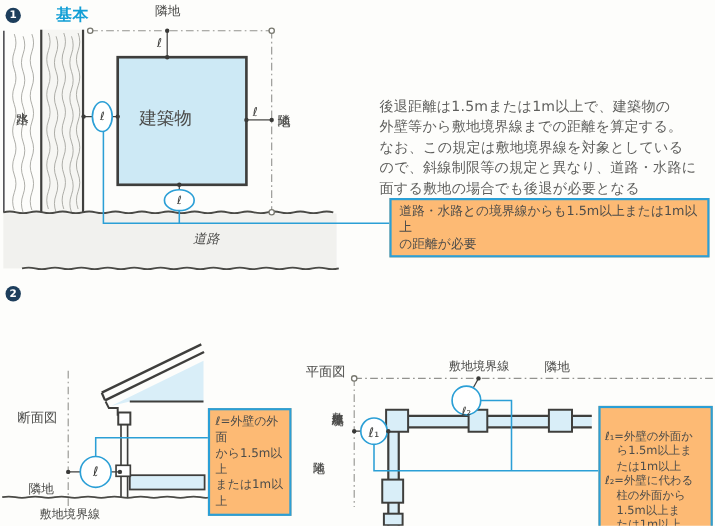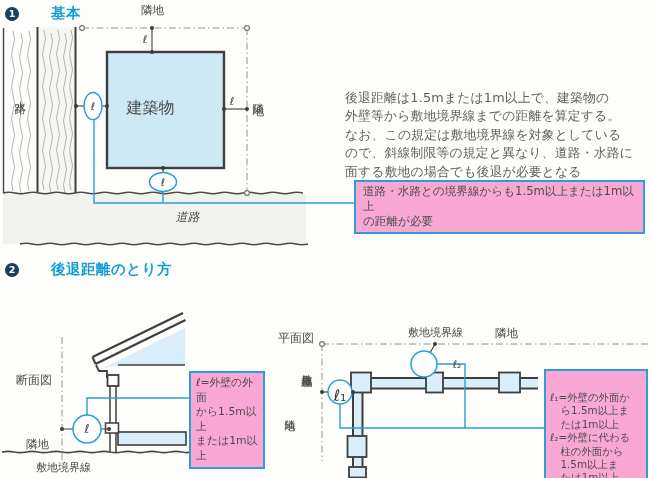--- a/index.html
+++ b/index.html
@@ -9,21 +9,21 @@
   .pre{white-space:pre-line;}
   svg{position:absolute;left:0;top:0;}
   .heading{display:flex;align-items:center;gap:4px;font-weight:bold;}
   .badge{width:14px;height:14px;border-radius:50%;background:#1d3e5c;color:#fff;
          font-size:9.5px;font-weight:bold;display:flex;align-items:center;justify-content:center;}
   .htitle{color:#139fd6;font-size:14.5px;letter-spacing:0.5px;margin-left:28px;}
   .lbl{color:#4a4a48;font-size:11.5px;line-height:1.15;}
   .vert{writing-mode:vertical-rl;text-orientation:upright;letter-spacing:1.5px;}
   .ell{color:#3e3e3c;font-size:11px;text-align:center;}
   .para{font-size:12.8px;line-height:18.4px;color:#5f5f5d;letter-spacing:0.2px;}
-  .callout{border:2px solid #2b9fd6;background:#f9a8d4;color:#4c4c4a;box-sizing:border-box;}
+  .callout{border:2px solid #2b9fd6;background:#fdba74;color:#4c4c4a;box-sizing:border-box;}
   .co1{font-size:11.6px;line-height:15.2px;padding:2px 7px;}
   .co2{font-size:10.8px;line-height:14.6px;padding:3px 5px;}
   .co3{font-size:10.4px;line-height:13.4px;padding:20px 4px;}
 </style>
 </head>
 <body>
 
 <svg width="650" height="478" viewBox="0 0 650 478">
   <defs>
     <path id="wave" d="M0,0 q3,8 0,16 t0,16 t0,16 t0,16 t0,16 t0,16 t0,16 t0,16 t0,16 t0,16" fill="none" stroke="#a3a39d" stroke-width="0.8"></path>
@@ -161,36 +161,35 @@
 <div class="abs para pre" style="left:345px;top:58px;width:302px;margin-top:31px;">後退距離は1.5mまたは1m以上で、建築物の
 外壁等から敷地境界線までの距離を算定する。
 なお、この規定は敷地境界線を対象としている
 ので、斜線制限等の規定と異なり、道路・水路に
 面する敷地の場合でも後退が必要となる</div>
 <div class="abs callout co1 pre" style="left:354px;top:180px;width:291px;">道路・水路との境界線からも1.5m以上または1m以上
 の距離が必要</div>
 
 <div class="abs heading" style="left:5px;top:260px;">
   <span class="badge">2</span>
-  <span class="htitle">後退距離のとり方</span>
 </div>
 
 <div class="abs lbl" style="left:16px;top:326px;font-size:12px;margin-top:48px;">断面図</div>
 <div class="abs ell" style="left:81px;top:421.5px;width:12px;font-size:12px;">ℓ</div>
 <div class="abs lbl" style="left:26px;top:438px;">隣地</div>
 <div class="abs lbl" style="left:36px;top:462px;font-size:11px;">敷地境界線</div>
 <div class="abs callout co2 pre" style="left:189px;top:371px;width:76px;">ℓ=外壁の外面
 から1.5m以上
 または1m以上</div>
 
 <div class="abs lbl" style="left:278px;top:332px;font-size:12px;">平面図</div>
 <div class="abs lbl" style="left:408px;top:327px;font-size:11px;">敷地境界線</div>
 <div class="abs lbl" style="left:495px;top:327px;">隣地</div>
-<div class="abs ell" style="left:412px;top:358px;width:24px;font-size:10.5px;margin-left:33px;">ℓ₂</div>
-<div class="abs ell" style="left:328px;top:386px;width:24px;font-size:16px;">ℓ₁</div>
+<div class="abs ell" style="left:412px;top:368px;width:24px;font-size:10.5px;">ℓ₂</div>
+<div class="abs ell" style="left:328px;top:386px;width:24px;font-size:12px;">ℓ₁</div>
 <div class="abs lbl vert" style="left:300px;top:366px;font-size:10.8px;letter-spacing:0.5px;">敷地境界線</div>
 <div class="abs lbl vert" style="left:283px;top:411px;font-size:10.8px;">隣地</div>
 <div class="abs callout co3 pre" style="left:544px;top:369px;width:104px;">ℓ₁=外壁の外面か
 　ら1.5m以上ま
 　たは1m以上
 ℓ₂=外壁に代わる
 　柱の外面から
 　1.5m以上ま
 　たは1m以上</div>
 

